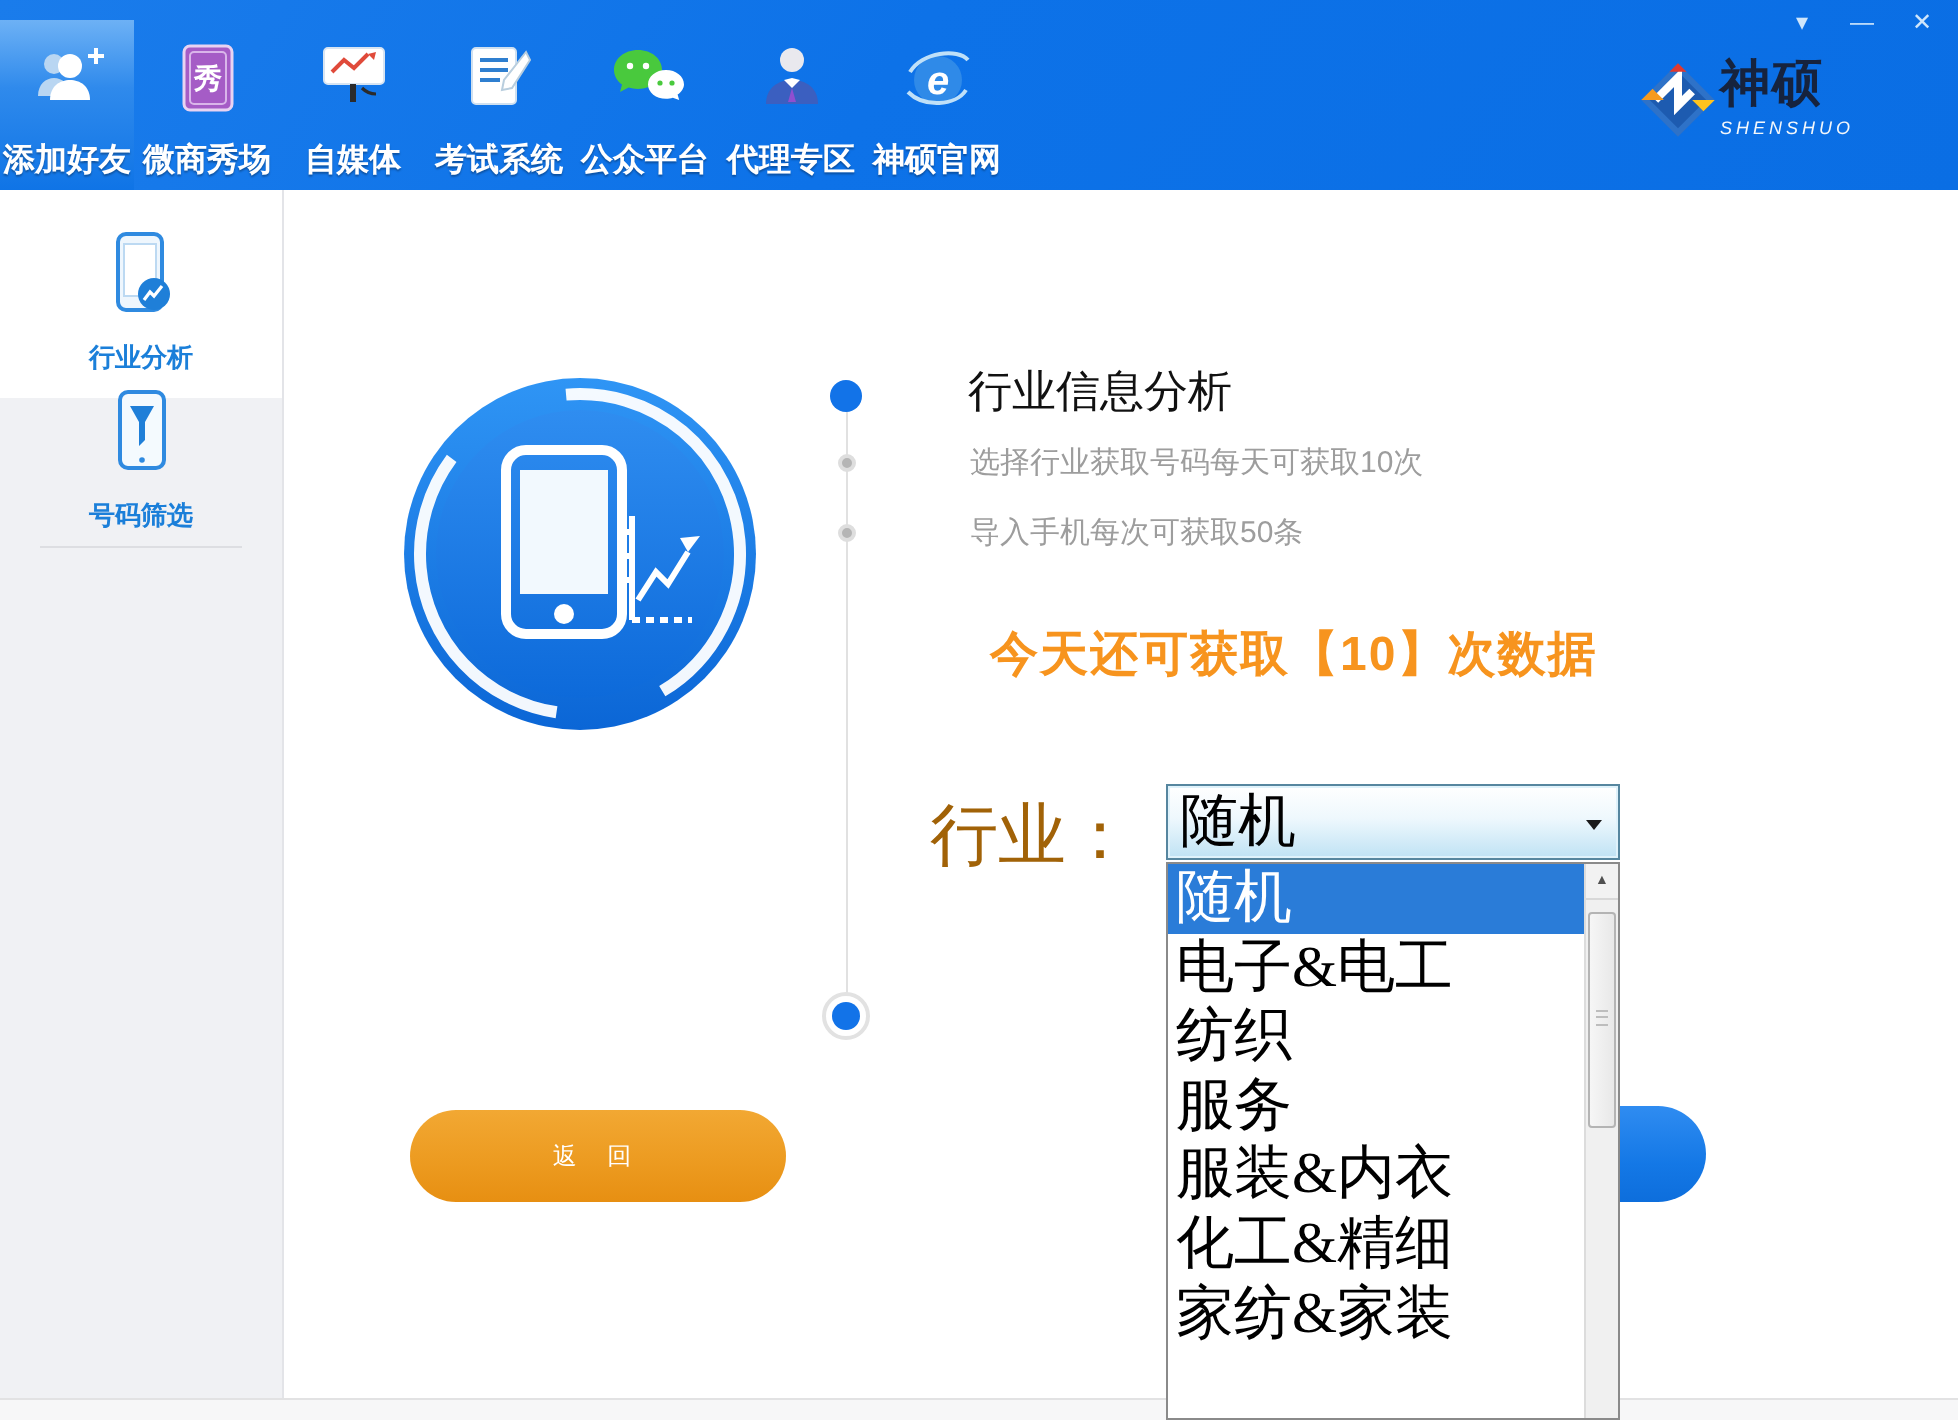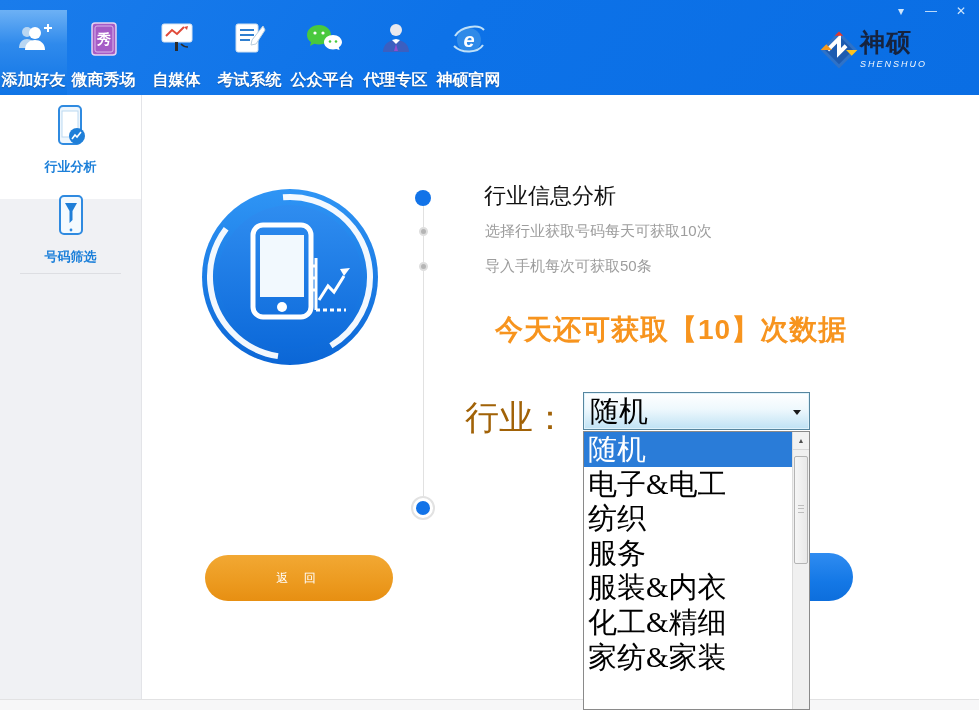--- a/index.html
+++ b/index.html
@@ -27,38 +27,38 @@
   .logo{position:absolute;right:52px;top:30px;display:flex;align-items:flex-start;gap:1px;}
   .logo-cn{font-size:25px;font-weight:bold;color:#16233e;line-height:1;letter-spacing:1px;}
   .logo-en{font-size:9px;color:#f3f7fb;letter-spacing:2px;text-align:center;margin-top:4px;font-style:italic;}
   
   .sidebar{
     position:absolute;left:0;top:95px;width:142px;height:615px;
     background:#f0f1f4;border-right:1px solid #e3e4e8;box-sizing:border-box;
   }
   .side-item{position:absolute;left:0;width:141px;display:flex;flex-direction:column;align-items:center;cursor:pointer;}
   .side-item.active{background:#ffffff;}
-  .side-item-1{top:0;height:104px;padding-top:8px;box-sizing:border-box;}
+  .side-item-1{top:0;height:104px;padding-top:8px;box-sizing:border-box;justify-content:center;}
   .side-item-2{top:98px;height:78px;}
   .side-label{margin-top:5px;font-size:13px;font-weight:bold;color:#1b7fd9;}
   .side-divider{position:absolute;left:20px;right:20px;top:178px;border-top:1px solid #dddee2;}
   
   .main{position:absolute;left:143px;top:95px;width:836px;height:615px;background:#fff;}
   .bigcircle{position:absolute;left:58px;top:93px;}
   .tl-line{position:absolute;left:280px;top:103px;width:1px;height:310px;background:#e1e1e1;}
   .tl-dot-big{position:absolute;left:272px;top:95px;width:16px;height:16px;border-radius:50%;background:#1273e8;}
   .tl-dot-sm{position:absolute;width:5px;height:5px;border-radius:50%;background:#b5b5b5;border:2px solid #dedede;}
   .tl-dot-sm.d2{left:276px;top:132px;}
   .tl-dot-sm.d3{left:276px;top:167px;}
   .tl-dot-end{position:absolute;left:268px;top:401px;width:20px;height:20px;border-radius:50%;background:#fff;border:2px solid #e2e2e2;display:flex;align-items:center;justify-content:center;}
   .tl-dot-end > div{width:14px;height:14px;border-radius:50%;background:#1273e8;}
   .step-title{position:absolute;left:341px;top:86px;font-size:22px;color:#111;}
   .step-sub1{position:absolute;left:342px;top:127px;font-size:15px;color:#9d9d9d;}
   .step-sub2{position:absolute;left:342px;top:162px;font-size:15px;color:#9d9d9d;}
-  .quota{position:absolute;left:352px;top:216px;font-size:28px;font-weight:bold;color:#f7941e;letter-spacing:1px;}
+  .quota{position:absolute;left:352px;top:216px;font-size:24px;font-weight:bold;color:#f7941e;letter-spacing:1px;}
   .ind-label{position:absolute;left:322px;top:300px;font-size:34px;color:#a16207;}
   
   .combo{
     position:absolute;left:440px;top:297px;width:227px;height:38px;box-sizing:border-box;
     border:1px solid #56869f;box-shadow:inset 0 0 0 1px #dff2fb;
     background:linear-gradient(180deg,#ffffff 0%,#eef8fd 45%,#bfe2f4 100%);
     cursor:pointer;
   }
   .combo-text{
     position:absolute;left:6px;top:1px;font-family:"Liberation Serif","DejaVu Serif",serif;

